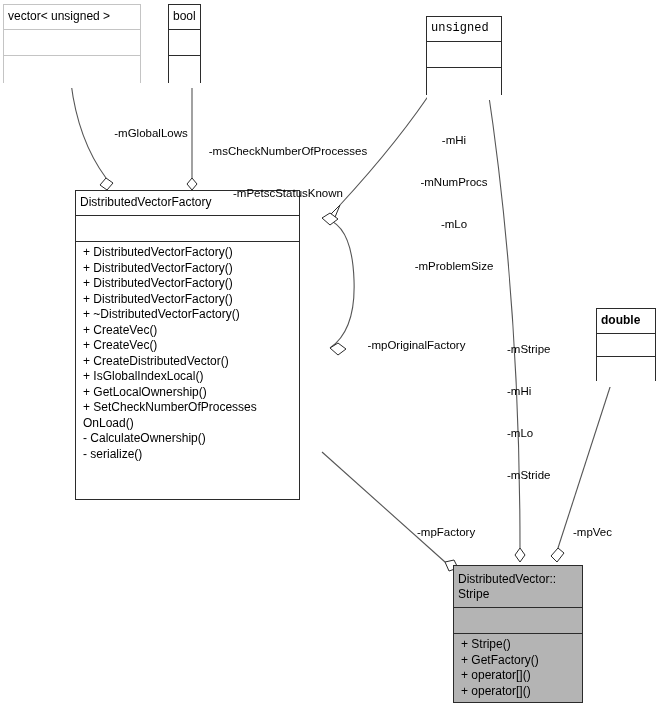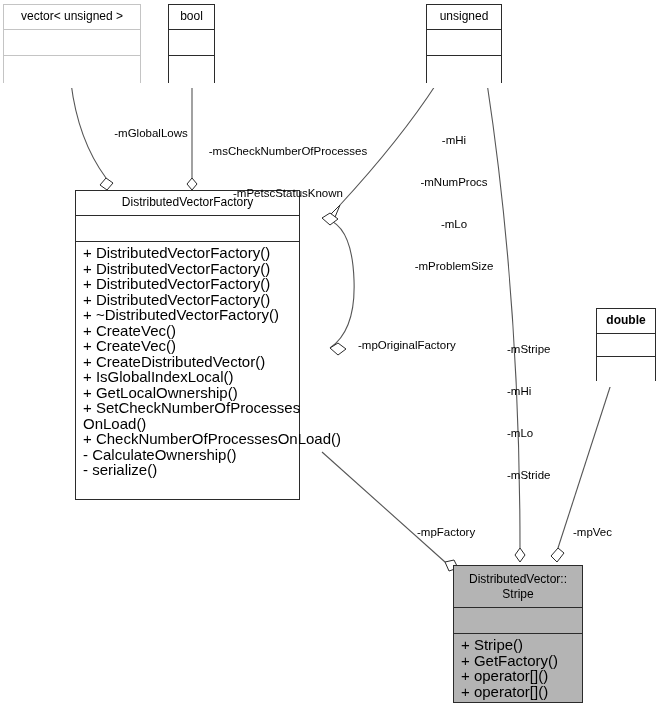--- a/index.html
+++ b/index.html
@@ -35,41 +35,41 @@
   }
   .umlbox.filled {
     background: #b4b4b4;
   }
   .umlbox.filled .comp,
   .umlbox.filled .attrs,
   .umlbox.filled .ops {
     background: #b4b4b4;
   }
   .comp {
-    text-align: center;
+    text-align: left;
     font-size: 12px;
     color: #000;
     line-height: 15px;
     padding: 4px 4px 5px 4px;
     border-bottom: 1px solid #2b2b2b;
     background: #ffffff;
   }
   .umlbox.light .comp { border-bottom-color: #c4c4c4; }
   .attrs {
     border-bottom: 1px solid #2b2b2b;
     background: #ffffff;
     min-height: 20px;
   }
   .umlbox.light .attrs { border-bottom-color: #c4c4c4; }
   .ops {
     background: #ffffff;
     padding: 3px 0 3px 0;
   }
   .ops .row {
-    font-size: 15px;
+    font-size: 12px;
     color: #000;
     line-height: 15.5px;
     padding-left: 7px;
     white-space: pre;
   }
   .edge-label {
     position: absolute;
     font-size: 11.5px;
     color: #000;
     line-height: 14px;
@@ -121,27 +121,27 @@
       <polygon points="558,548 564,553 557,562 551,556" fill="#ffffff" stroke="#2b2b2b" stroke-width="1"></polygon>
     </g>
   </svg>
 
   <div class="umlbox light" style="left:3px; top:4px; width:138px; height:79px;">
     <div class="comp">vector&lt; unsigned &gt;</div>
     <div class="attrs" style="height:25px;"></div>
     <div class="ops" style="height:26px;"></div>
   </div>
 
-  <div class="umlbox" style="left:168px; top:4px; width:47px; height:79px;">
+  <div class="umlbox" style="left:168px; top:4px; width:33px; height:79px;">
     <div class="comp">bool</div>
     <div class="attrs" style="height:25px;"></div>
     <div class="ops" style="height:26px;"></div>
   </div>
 
-  <div class="umlbox" style="left:426px; top:4px; width:76px; height:79px;">
+  <div class="umlbox" style="left:426px; top:16px; width:76px; height:79px;font-family:Liberation Mono, monospace;">
     <div class="comp">unsigned</div>
     <div class="attrs" style="height:25px;"></div>
     <div class="ops" style="height:26px;"></div>
   </div>
 
   <div class="umlbox" style="left:596px; top:308px; width:60px; height:73px;font-weight:bold;">
     <div class="comp">double</div>
     <div class="attrs" style="height:22px;"></div>
     <div class="ops" style="height:24px;"></div>
   </div>
@@ -155,21 +155,20 @@
       <div class="row">+ DistributedVectorFactory()</div>
       <div class="row">+ DistributedVectorFactory()</div>
       <div class="row">+ ~DistributedVectorFactory()</div>
       <div class="row">+ CreateVec()</div>
       <div class="row">+ CreateVec()</div>
       <div class="row">+ CreateDistributedVector()</div>
       <div class="row">+ IsGlobalIndexLocal()</div>
       <div class="row">+ GetLocalOwnership()</div>
       <div class="row">+ SetCheckNumberOfProcesses</div>
       <div class="row">OnLoad()</div>
-      <div class="row">+ CheckNumberOfProcessesOnLoad()</div>
       <div class="row">- CalculateOwnership()</div>
       <div class="row">- serialize()</div>
     </div>
   </div>
 
   <div class="umlbox filled" style="left:453px; top:565px; width:130px; height:138px;">
     <div class="comp" style="padding-top:6px;">
       <div>DistributedVector::</div>
       <div>Stripe</div>
     </div>
@@ -189,21 +188,21 @@
     <div>-mPetscStatusKnown</div>
   </div>
 
   <div class="edge-label" style="left:399px; top:105px; width:110px;">
     <div>-mHi</div>
     <div>-mNumProcs</div>
     <div>-mLo</div>
     <div>-mProblemSize</div>
   </div>
 
-  <div class="edge-label" style="left:349px; top:338px; width:135px; text-align:left;margin-left:9px;">-mpOriginalFactory</div>
+  <div class="edge-label" style="left:349px; top:338px; width:135px; text-align:center;">-mpOriginalFactory</div>
 
   <div class="edge-label" style="left:507px; top:314px; width:74px; text-align:left;">
     <div>-mStripe</div>
     <div>-mHi</div>
     <div>-mLo</div>
     <div>-mStride</div>
   </div>
 
   <div class="edge-label" style="left:417px; top:525px; width:75px; text-align:left;">-mpFactory</div>
 

